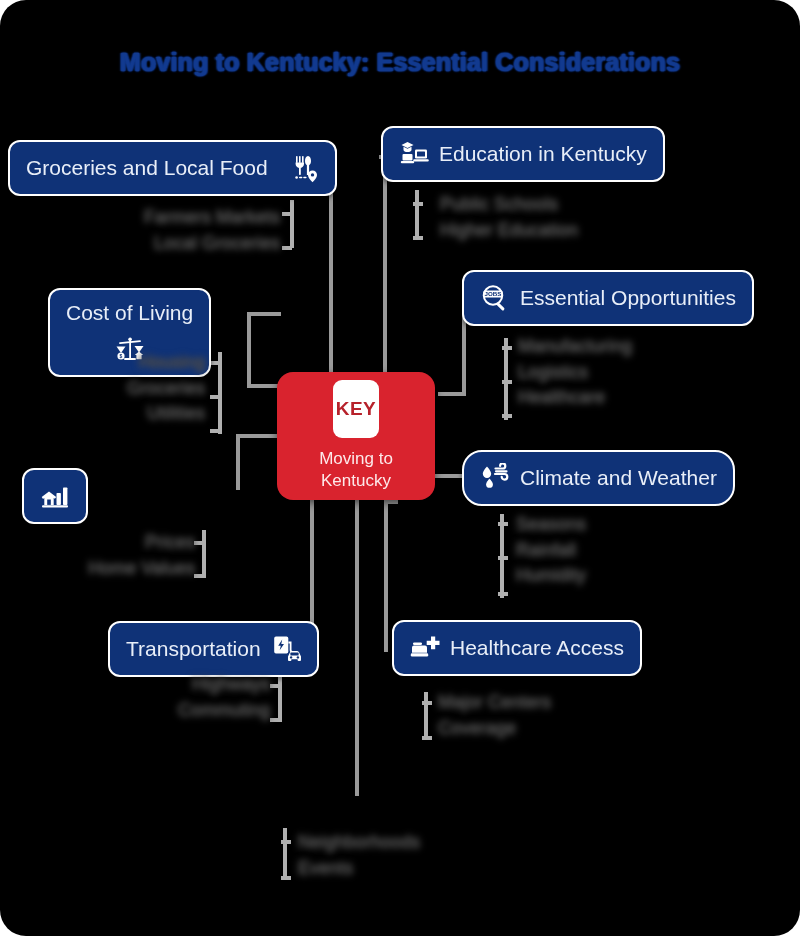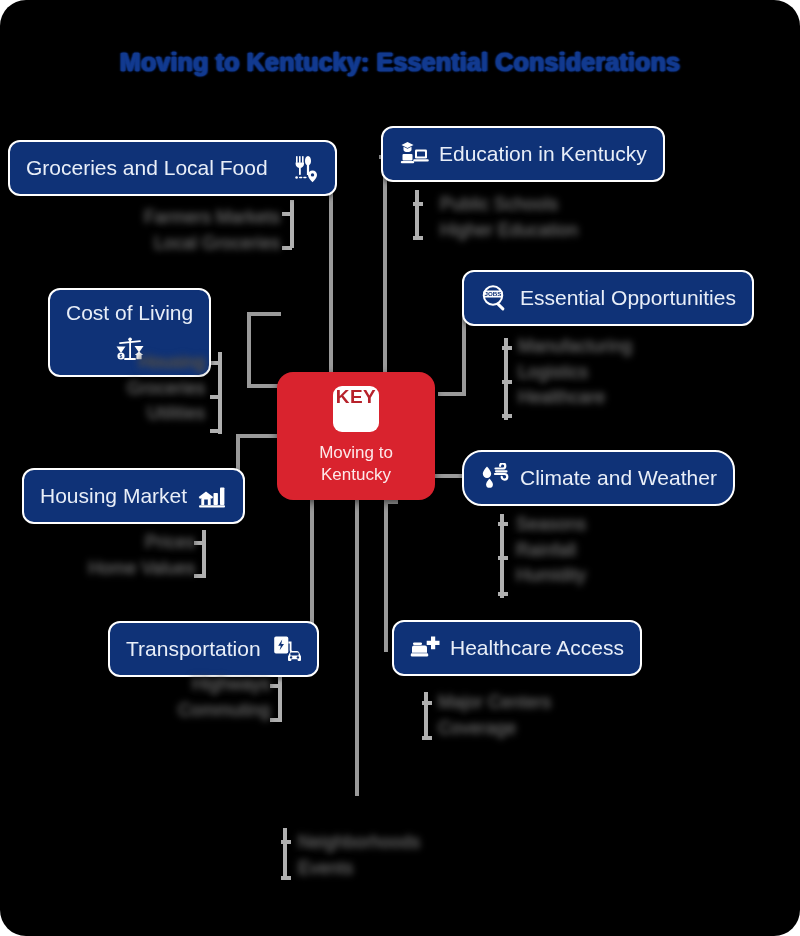--- a/index.html
+++ b/index.html
@@ -89,25 +89,25 @@
     border-radius: 16px;
     display: flex;
     flex-direction: column;
     align-items: center;
     justify-content: center;
     gap: 10px;
     box-shadow: 0 3px 8px rgba(0,0,0,0.55);
   }
   #center-badge {
     width: 46px;
-    height: 46px;
+    height: 58px;
     background: #ffffff;
     border-radius: 9px;
     display: flex;
-    align-items: flex-start;
+    align-items: center;
     justify-content: center;
   }
   #center-badge span {
     color: #b7222b;
     font-size: 19px;
     font-weight: 700;
     letter-spacing: 0.5px;
   }
   #center-text {
     color: #fde9ea;
@@ -287,21 +287,20 @@
     </span>
     <span class="node-label">Essential Opportunities</span>
   </div>
   <div class="subs subs-right" style="left:518px; top:334px; width:280px;">
     <div class="sub-item">Manufacturing</div>
     <div class="sub-item">Logistics</div>
     <div class="sub-item">Healthcare</div>
   </div>
 
   <div class="node" style="left:22px; top:468px;">
-    <span class="node-label">Housing Market</span>
     <span class="node-icon">
       <svg width="30" height="30" viewBox="0 0 30 30" fill="#ffffff">
         <rect x="2" y="24.2" width="26" height="2.2" rx="1"></rect>
         <rect x="16.5" y="12" width="4.4" height="12" rx="0.8"></rect>
         <rect x="23" y="6.5" width="4.4" height="17.5" rx="0.8"></rect>
         <path d="M9 10.5l7.2 5.6-1.3 1.7-1.2-.9v7.1H4.3V17l-1.3.9L1.7 16z"></path>
         <rect x="7.2" y="18.5" width="3.6" height="5.4" fill="#0f3277"></rect>
       </svg>
     </span>
   </div>

